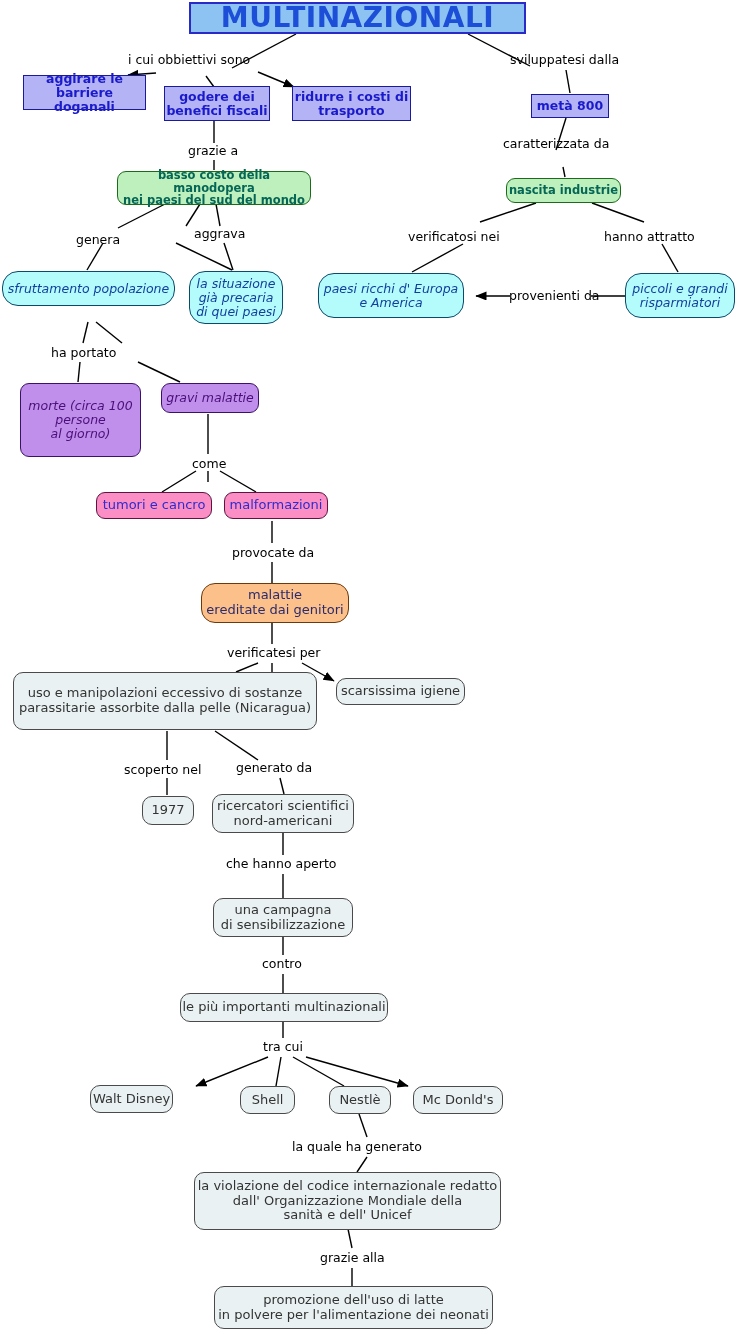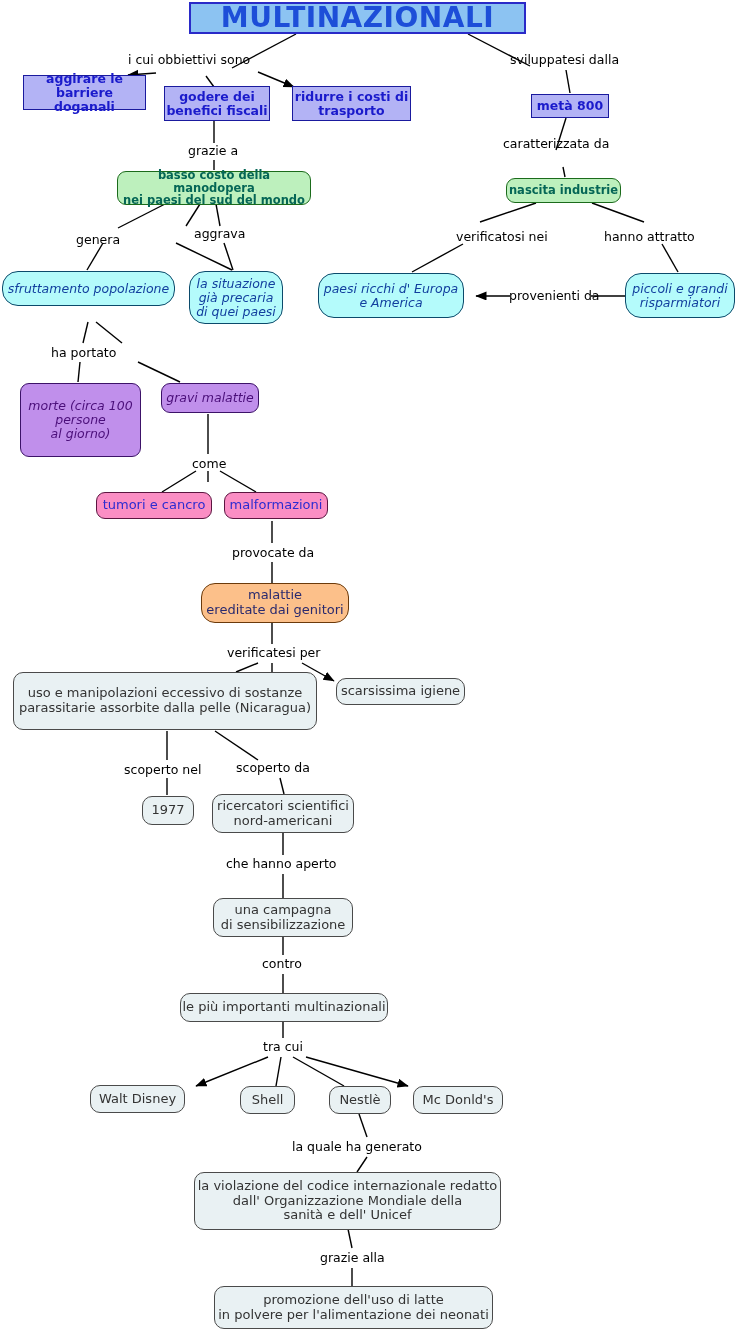--- a/index.html
+++ b/index.html
@@ -251,21 +251,21 @@
   <div class="node n-gray" style="left:142px; top:796px; width:52px; height:29px;">1977</div>
 
   <div class="node n-gray" style="left:212px; top:794px; width:142px; height:39px;">ricercatori scientifici
 nord-americani</div>
 
   <div class="node n-gray" style="left:213px; top:898px; width:140px; height:39px;">una campagna
 di sensibilizzazione</div>
 
   <div class="node n-gray" style="left:180px; top:993px; width:208px; height:29px;">le più importanti multinazionali</div>
 
-  <div class="node n-gray" style="left:90px; top:1085px; width:95px; height:28px;">Walt Disney</div>
+  <div class="node n-gray" style="left:90px; top:1085px; width:83px; height:28px;">Walt Disney</div>
 
   <div class="node n-gray" style="left:240px; top:1086px; width:55px; height:28px;">Shell</div>
 
   <div class="node n-gray" style="left:329px; top:1086px; width:62px; height:28px;">Nestlè</div>
 
   <div class="node n-gray" style="left:413px; top:1086px; width:90px; height:28px;">Mc Donld's</div>
 
   <div class="node n-gray" style="left:194px; top:1172px; width:307px; height:58px;">la violazione del codice internazionale redatto
 dall' Organizzazione Mondiale della
 sanità e dell' Unicef</div>
@@ -278,37 +278,37 @@
   <div class="edge-label" style="left:510px; top:52px;">sviluppatesi dalla</div>
 
   <div class="edge-label" style="left:188px; top:143px;">grazie a</div>
 
   <div class="edge-label" style="left:503px; top:136px;">caratterizzata da</div>
 
   <div class="edge-label" style="left:76px; top:232px;">genera</div>
 
   <div class="edge-label" style="left:194px; top:226px;">aggrava</div>
 
-  <div class="edge-label" style="left:408px; top:229px;margin-left:48px;">verificatosi nei</div>
+  <div class="edge-label" style="left:408px; top:229px;">verificatosi nei</div>
 
   <div class="edge-label" style="left:604px; top:229px;">hanno attratto</div>
 
   <div class="edge-label" style="left:509px; top:288px;">provenienti da</div>
 
   <div class="edge-label" style="left:51px; top:345px;">ha portato</div>
 
   <div class="edge-label" style="left:192px; top:456px;">come</div>
 
   <div class="edge-label" style="left:232px; top:545px;">provocate da</div>
 
   <div class="edge-label" style="left:227px; top:645px;">verificatesi per</div>
 
   <div class="edge-label" style="left:124px; top:762px;">scoperto nel</div>
 
-  <div class="edge-label" style="left:236px; top:760px;">scoperto da</div>
+  <div class="edge-label" style="left:236px; top:760px;">generato da</div>
 
   <div class="edge-label" style="left:226px; top:856px;">che hanno aperto</div>
 
   <div class="edge-label" style="left:262px; top:956px;">contro</div>
 
   <div class="edge-label" style="left:263px; top:1039px;">tra cui</div>
 
   <div class="edge-label" style="left:292px; top:1139px;">la quale ha generato</div>
 
   <div class="edge-label" style="left:320px; top:1250px;">grazie alla</div>

